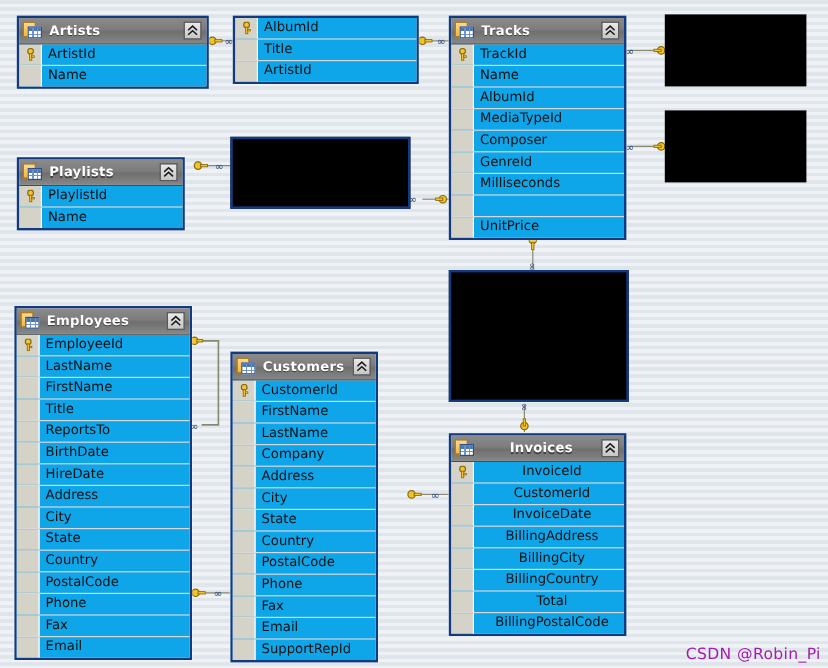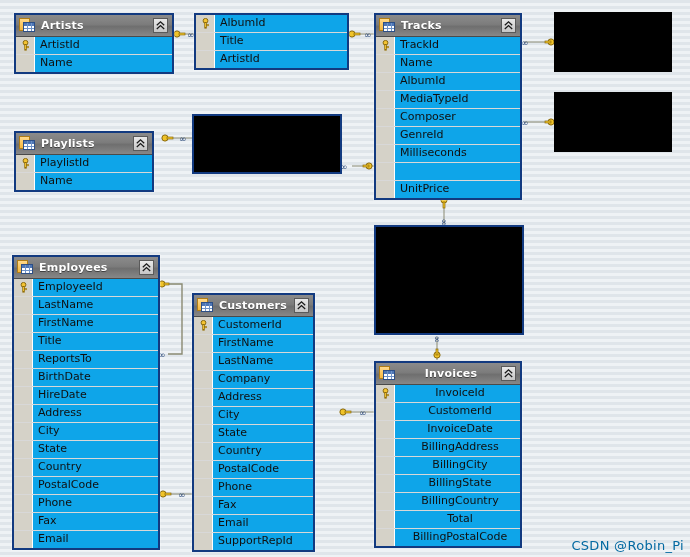--- a/index.html
+++ b/index.html
@@ -137,21 +137,21 @@
     pointer-events: none;
   }
   .rel svg { display: block; overflow: visible; }
 
   
   #watermark {
     position: absolute;
     right: 6px;
     bottom: 4px;
     font-size: 13px;
-    color: #0369a1;
+    color: #a21caf;
     font-family: "DejaVu Sans", "Liberation Sans", sans-serif;
     letter-spacing: 0.3px;
     white-space: nowrap;
   }
 </style>
 </head>
 <body>
 
 <div id="canvas">
 
@@ -614,24 +614,20 @@
           <div class="row">
             <div class="gutter"></div>
             <div class="cell">BillingAddress</div>
           </div>
           <div class="row">
             <div class="gutter"></div>
             <div class="cell">BillingCity</div>
           </div>
           <div class="row">
             <div class="gutter"></div>
-            <div class="cell">BillingState</div>
-          </div>
-          <div class="row">
-            <div class="gutter"></div>
             <div class="cell">BillingCountry</div>
           </div>
           <div class="row">
             <div class="gutter"></div>
             <div class="cell">Total</div>
           </div>
           <div class="row">
             <div class="gutter"></div>
             <div class="cell">BillingPostalCode</div>
           </div>

